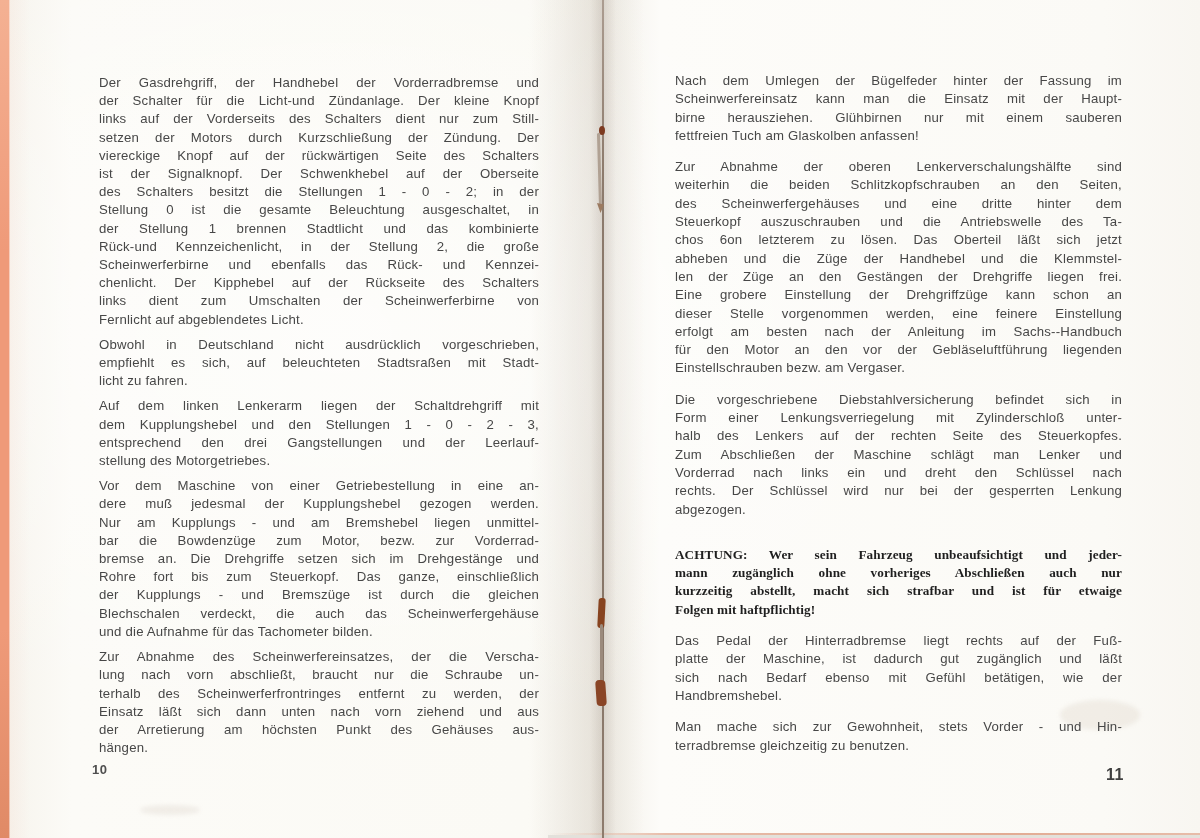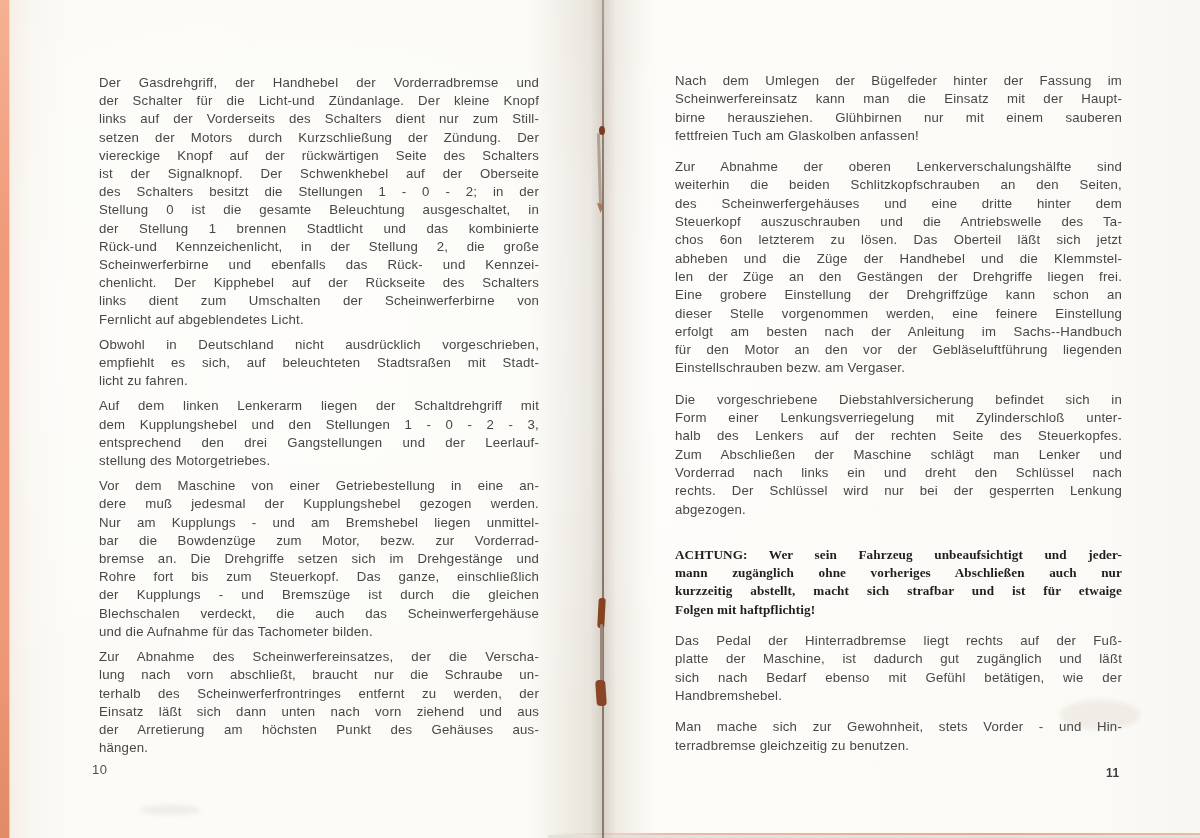--- a/index.html
+++ b/index.html
@@ -72,23 +72,23 @@
   .col-left{left:92px;top:67px;width:454px;line-height:18.2px;}
   .col-right{left:668px;top:65px;width:461px;line-height:18.3px;}
   .paragraph{margin:7px;}
   .col-left .paragraph + .paragraph{margin-top:5px;}
   .col-right .paragraph + .paragraph{margin-top:13px;}
   .col-right .paragraph.bold{margin-top:27px;font-family:Liberation Serif, serif;}
   .paragraph.bold{font-weight:700;color:var(--bold-ink);letter-spacing:.1px;}
   .line{text-align:justify;text-align-last:justify;overflow:hidden;white-space:normal;}
   .line.last{text-align-last:left;}
 
-  .page-number{position:absolute;color:#4f4f4f;letter-spacing:.5px;}
+  .page-number{position:absolute;color:#4f4f4f;letter-spacing:.5px;font-weight:bold;}
   .page-number.left{left:92px;top:762px;font-size:13px;}
-  .page-number.right{left:1106px;top:766px;font-size:12px;font-weight:700;color:#3f3f3f;}
+  .page-number.right{left:1106px;top:766px;font-size:16px;font-weight:700;color:#3f3f3f;}
 
   
   .blemish{position:absolute;border-radius:50%;pointer-events:none;}
   .blemish.b1{left:1060px;top:700px;width:80px;height:30px;background:rgba(210,200,185,.25);filter:blur(2px);}
   .blemish.b2{left:140px;top:805px;width:60px;height:10px;background:rgba(215,205,195,.3);filter:blur(2px);}
 </style>
 </head>
 <body>
 
 <div class="book">

